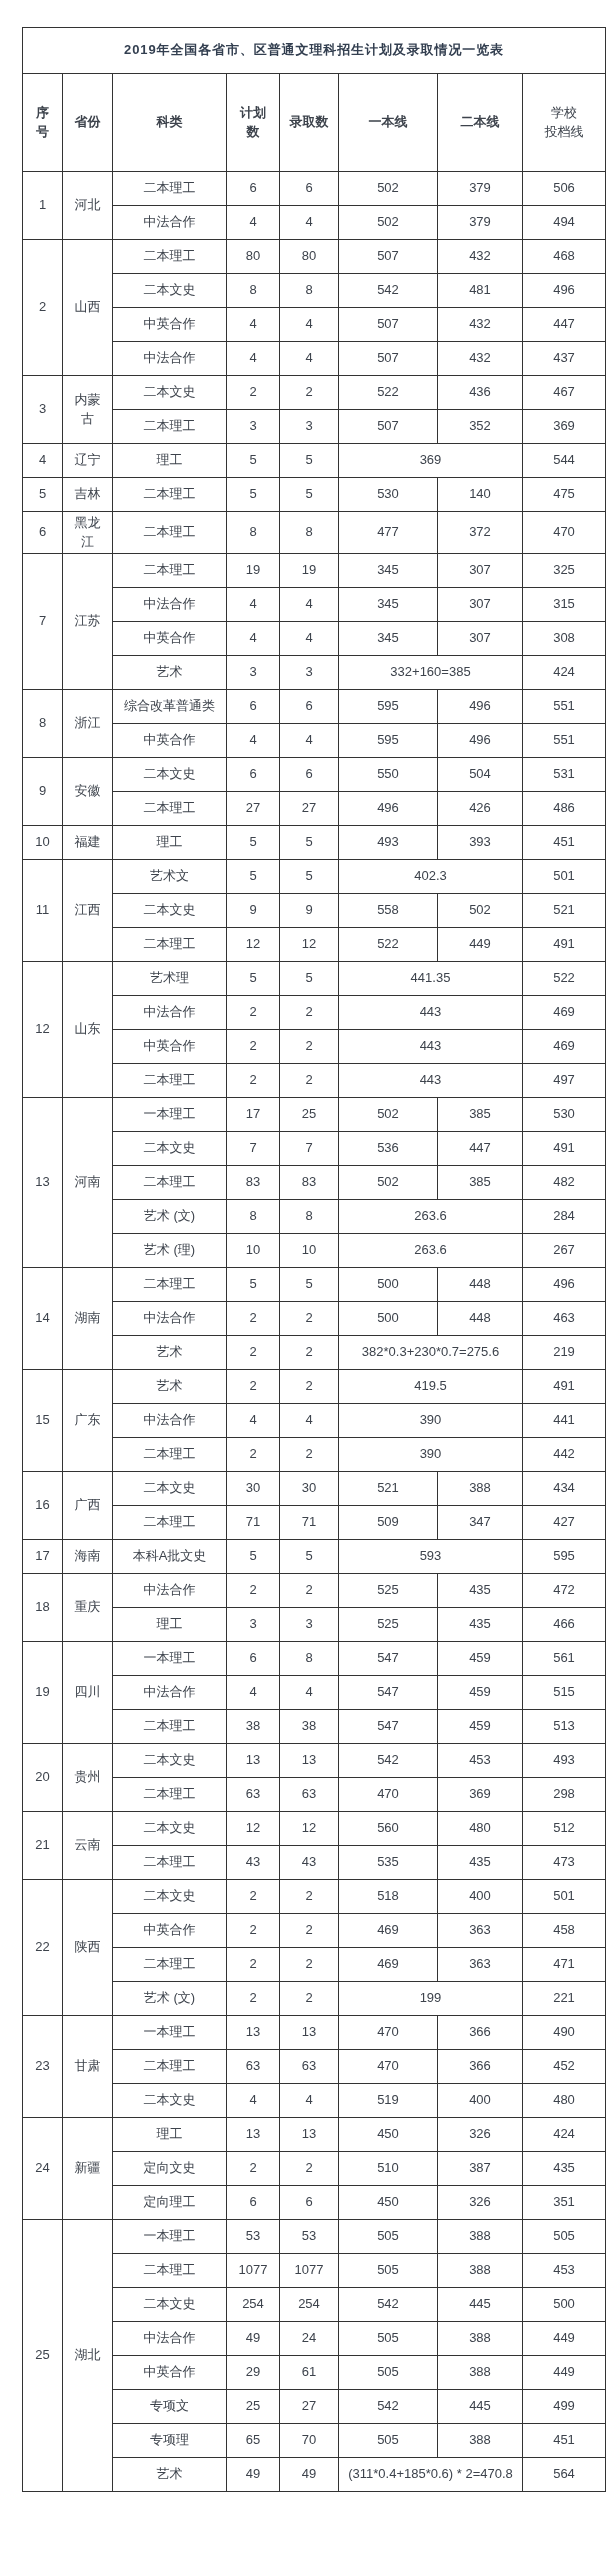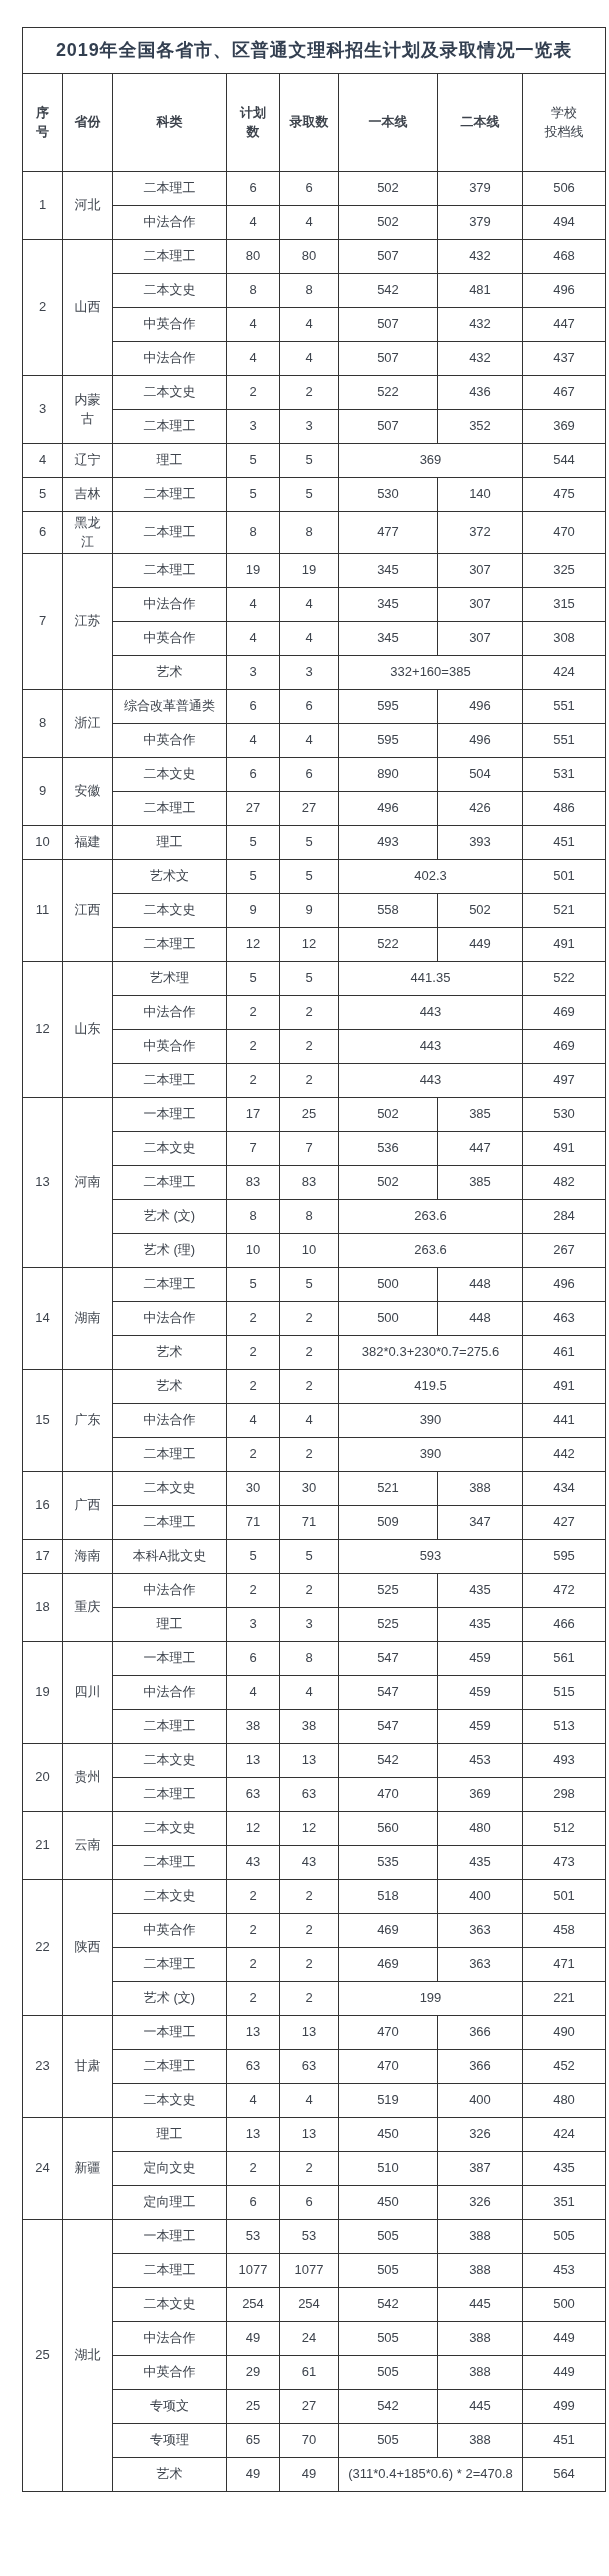--- a/index.html
+++ b/index.html
@@ -27,21 +27,21 @@
     color: #3d434c;
     font-size: 13px;
     font-weight: 400;
     line-height: 1.45;
     padding: 1.8px 7px;
     box-sizing: border-box;
     word-break: break-all;
   }
   tr.title-row th {
     height: 46px;
-    font-size: 18px;
+    font-size: 13px;
     font-weight: 700;
     color: #333f50;
     letter-spacing: 0.9px;
     padding: 1.8px 3.5px;
   }
   tr.header-row th {
     height: 98px;
     font-weight: 700;
     padding: 1.8px 7px;
   }
@@ -235,21 +235,21 @@
           <td>595</td>
           <td>496</td>
           <td>551</td>
         </tr>
         <tr>
           <td rowspan="2">9</td>
           <td rowspan="2">安徽</td>
           <td class="category-cell">二本文史</td>
           <td>6</td>
           <td>6</td>
-          <td>890</td>
+          <td>550</td>
           <td>504</td>
           <td>531</td>
         </tr>
         <tr>
           <td class="category-cell">二本理工</td>
           <td>27</td>
           <td>27</td>
           <td>496</td>
           <td>426</td>
           <td>486</td>
@@ -375,21 +375,21 @@
           <td>2</td>
           <td>500</td>
           <td>448</td>
           <td>463</td>
         </tr>
         <tr>
           <td class="category-cell">艺术</td>
           <td>2</td>
           <td>2</td>
           <td class="merged-line-cell" colspan="2">382*0.3+230*0.7=275.6</td>
-          <td>461</td>
+          <td>219</td>
         </tr>
         <tr>
           <td rowspan="3">15</td>
           <td rowspan="3">广东</td>
           <td class="category-cell">艺术</td>
           <td>2</td>
           <td>2</td>
           <td class="merged-line-cell" colspan="2">419.5</td>
           <td>491</td>
         </tr>

